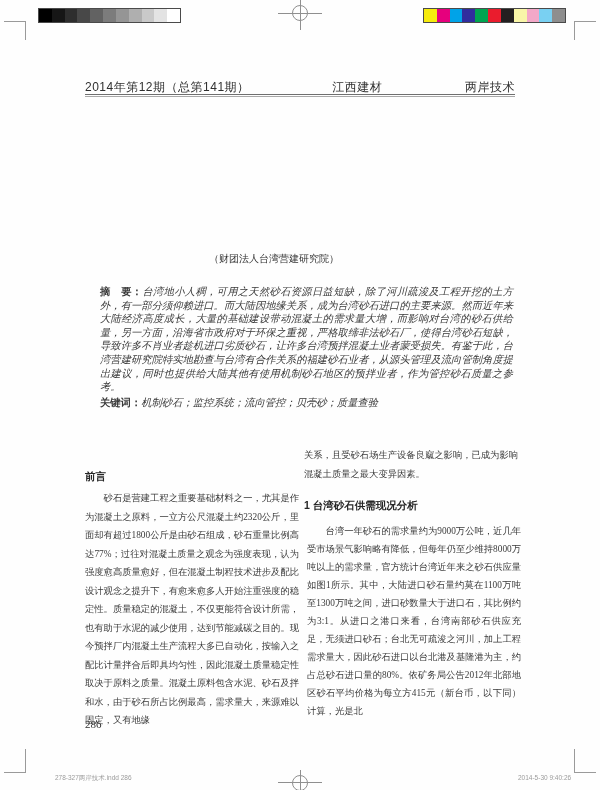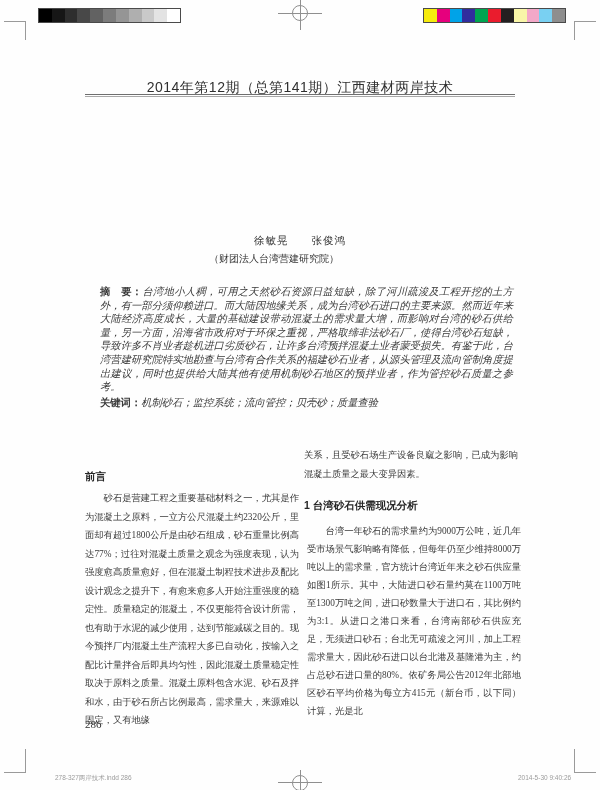--- a/index.html
+++ b/index.html
@@ -33,23 +33,23 @@
 
   .cropmark { position: absolute; width: 22px; height: 19px; }
   .crop-tl { left: 4px;  top: 21px; border-top: 1px solid #9a9a9a; border-right: 1px solid #9a9a9a; }
   .crop-tr { left: 574px; top: 21px; border-top: 1px solid #9a9a9a; border-left: 1px solid #9a9a9a; }
   .crop-bl { left: 4px;  top: 749px; height: 24px; border-bottom: 1px solid #9a9a9a; border-right: 1px solid #9a9a9a; }
   .crop-br { left: 574px; top: 749px; height: 24px; border-bottom: 1px solid #9a9a9a; border-left: 1px solid #9a9a9a; }
 
   
   .jheader {
     position: absolute; left: 85px; top: 79px; width: 430px;
-    display: flex; justify-content: center; align-items: baseline;
+    display: flex; justify-content: space-between; align-items: baseline;
     font-family: "Liberation Sans", "DejaVu Sans", sans-serif;
-    font-size: 14px; color: #2f2f2f; letter-spacing: 0.5px;
+    font-size: 12px; color: #2f2f2f; letter-spacing: 0.5px;
   }
   .jheader-rule {
     position: absolute; left: 85px; top: 94px; width: 430px; height: 3px;
     border-top: 1px solid #6f6f6f; border-bottom: 1px solid #a8a8a8;
   }
 
   
   .title-line {
     position: absolute; left: 0; width: 600px; text-align: center;
     font-family: "Liberation Sans", "DejaVu Sans", sans-serif;
@@ -160,21 +160,20 @@
     <div class="reg-circle"></div>
   </div>
 
   <div class="jheader">
     <span>2014年第12期（总第141期）</span>
     <span>江西建材</span>
     <span>两岸技术</span>
   </div>
   <div class="jheader-rule"></div>
 
-  <div class="authors">徐敏晃　　张俊鸿</div>
   <div class="affiliation">（财团法人台湾营建研究院）</div>
 
   <p class="abstract"><span class="lbl">摘　要：</span><span class="txt">台湾地小人稠，可用之天然砂石资源日益短缺，除了河川疏浚及工程开挖的土方外，有一部分须仰赖进口。而大陆因地缘关系，成为台湾砂石进口的主要来源。然而近年来大陆经济高度成长，大量的基础建设带动混凝土的需求量大增，而影响对台湾的砂石供给量，另一方面，沿海省市政府对于环保之重视，严格取缔非法砂石厂，使得台湾砂石短缺，导致许多不肖业者趁机进口劣质砂石，让许多台湾预拌混凝土业者蒙受损失。有鉴于此，台湾营建研究院特实地勘查与台湾有合作关系的福建砂石业者，从源头管理及流向管制角度提出建议，同时也提供给大陆其他有使用机制砂石地区的预拌业者，作为管控砂石质量之参考。</span></p>
 
   <p class="keywords"><span class="lbl">关键词：</span><span class="txt">机制砂石；监控系统；流向管控；贝壳砂；质量查验</span></p>
 
   <div class="col-heading intro-heading">前言</div>
   <p class="body-para indent intro-para">砂石是营建工程之重要基础材料之一，尤其是作为混凝土之原料，一立方公尺混凝土约2320公斤，里面却有超过1800公斤是由砂石组成，砂石重量比例高达77%；过往对混凝土质量之观念为强度表现，认为强度愈高质量愈好，但在混凝土制程技术进步及配比设计观念之提升下，有愈来愈多人开始注重强度的稳定性。质量稳定的混凝土，不仅更能符合设计所需，也有助于水泥的减少使用，达到节能减碳之目的。现今预拌厂内混凝土生产流程大多已自动化，按输入之配比计量拌合后即具均匀性，因此混凝土质量稳定性取决于原料之质量。混凝土原料包含水泥、砂石及拌和水，由于砂石所占比例最高，需求量大，来源难以固定，又有地缘</p>
 
   <p class="body-para cont-para">关系，且受砂石场生产设备良窳之影响，已成为影响混凝土质量之最大变异因素。</p>

